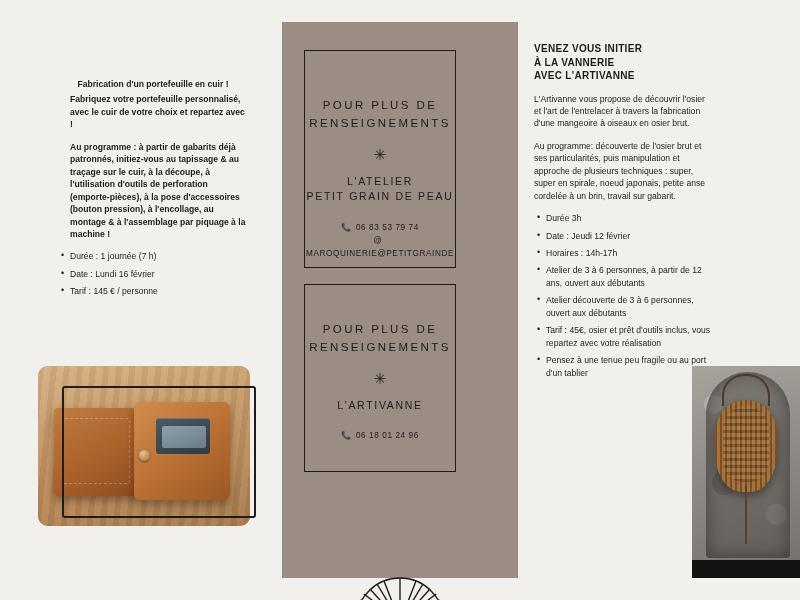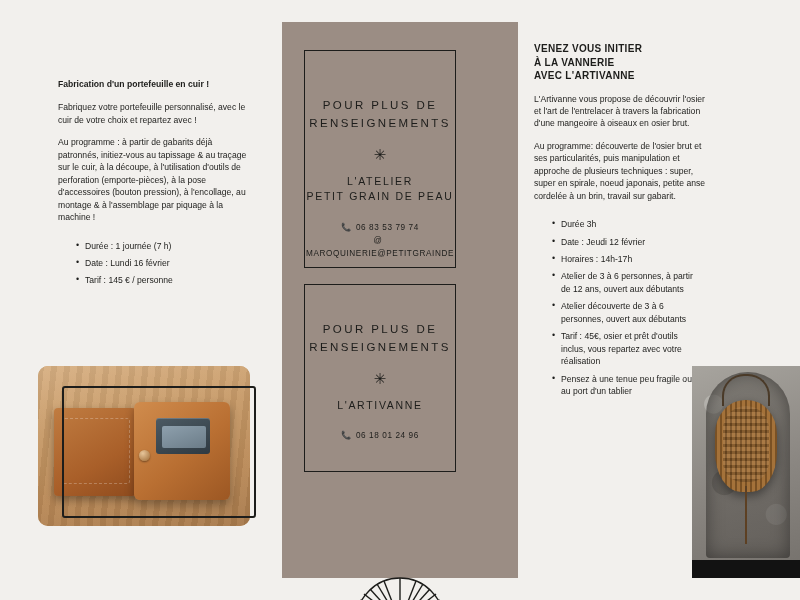--- a/index.html
+++ b/index.html
@@ -26,31 +26,33 @@
   .col-left {
     position: absolute;
     left: 58px;
     top: 78px;
     width: 190px;
     font-size: 8.6px;
     line-height: 1.45;
   }
   .col-left .intro-title {
     font-weight: bold;
-    margin: 0 0 11px 0;
+    margin: 0 0 3px 0;
     font-size: 8.6px;
+    text-align: center;
   }
   .col-left p {
-    margin: 0 0 10px 0;
+    margin: 0 0 10px 12px;
+    font-weight: bold;
   }
   .col-left .para-prog {
     margin-bottom: 10px;
   }
   .bullets {
-    margin: 16px;
+    margin: 1px;
     padding: 0 0 0 11px;
     list-style: none;
   }
   .bullets li {
     position: relative;
     margin-bottom: 5px;
     line-height: 1.45;
   }
   .bullets li::before {
     content: "•";

